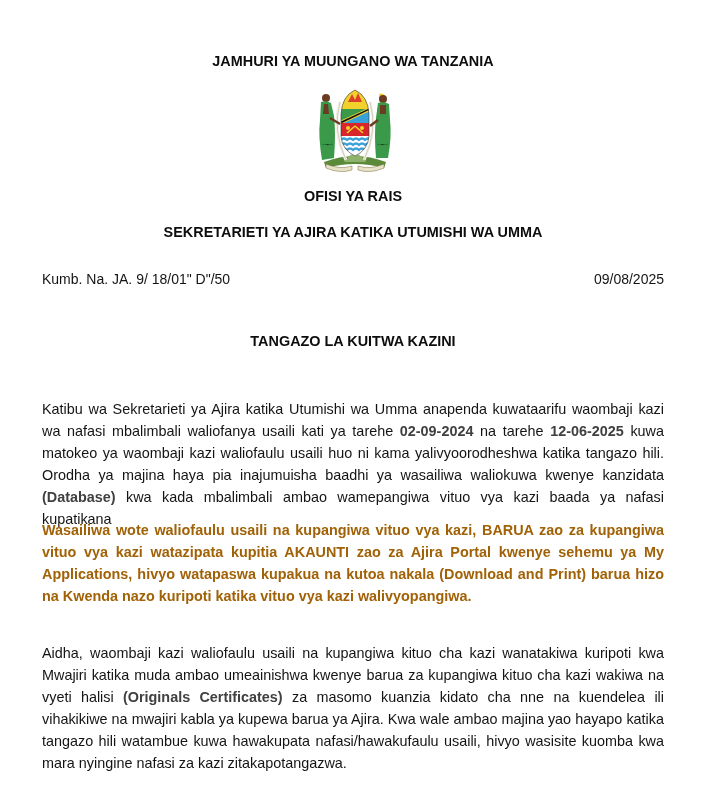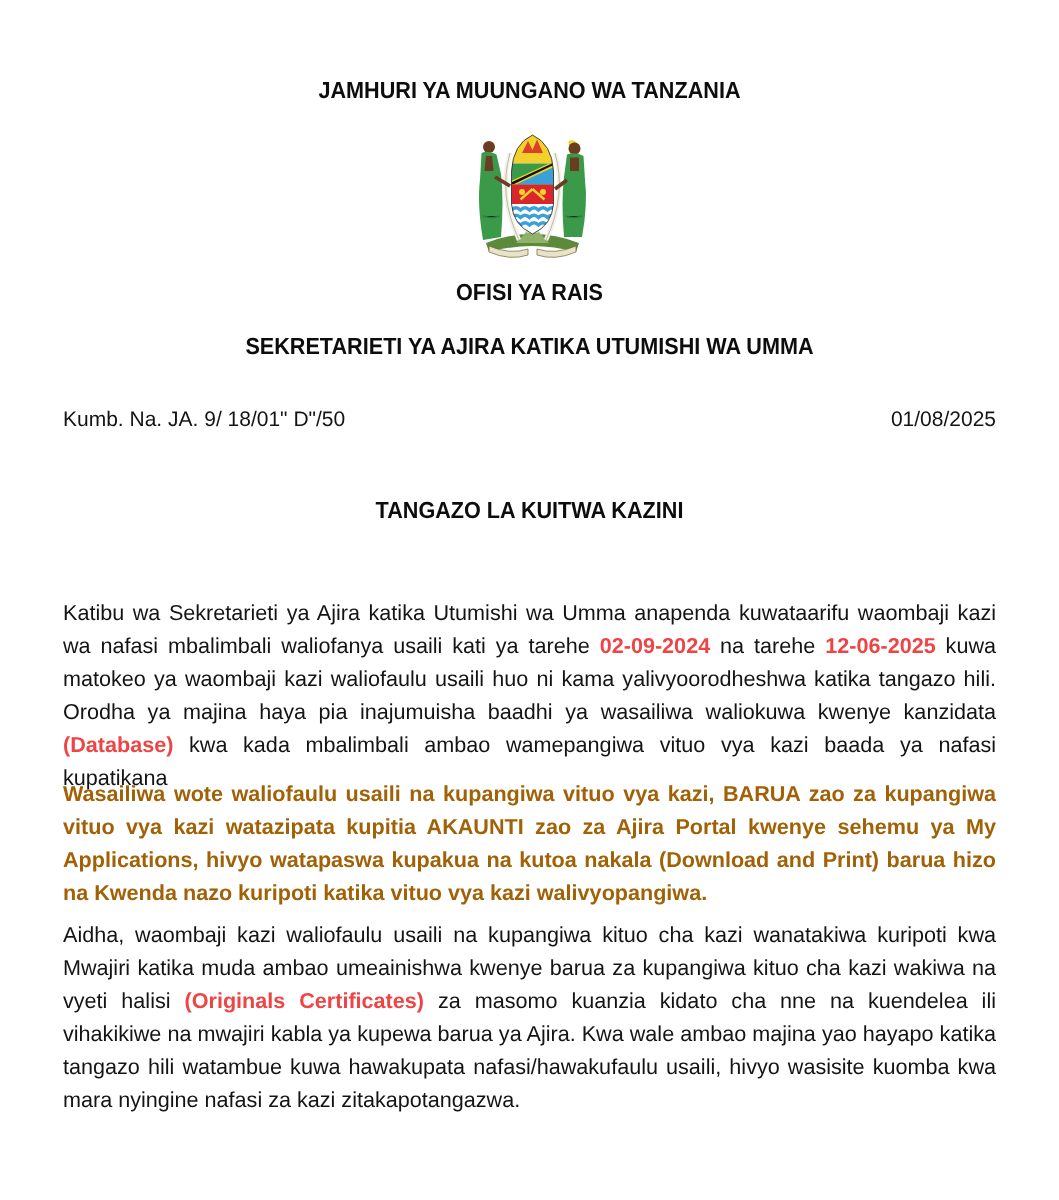--- a/index.html
+++ b/index.html
@@ -59,24 +59,24 @@
 
     .para {
       position: absolute;
       left: 42px;
       width: 622px;
       font-size: 14.4px;
       line-height: 22px;
       text-align: justify;
       color: #141414;
     }
-    .para b { font-weight: bold; color: #ef4444; }
+    .para b { font-weight: bold; color: #404040; }
     .p1 { top: 398px; }
     .p2 { top: 519px; font-weight: bold; color: #a16207; }
-    .p3 { top: 613px; }
+    .p3 { top: 642px; }
   </style>
 </head>
 <body>
 
 <div class="page">
 
   <div class="heading h-country">JAMHURI YA MUUNGANO WA TANZANIA</div>
 
   <div class="emblem">
     <svg width="90" height="90" viewBox="0 0 90 90">
@@ -130,21 +130,21 @@
       <path d="M68 36 L60 42" stroke="#6b3b22" stroke-width="2.5"></path>
       <path d="M67 60 Q72 62 78 60" stroke="#2f7d3c" stroke-width="1"></path>
     </svg>
   </div>
 
   <div class="heading h-office">OFISI YA RAIS</div>
   <div class="heading h-secretariat">SEKRETARIETI YA AJIRA KATIKA UTUMISHI WA UMMA</div>
 
   <div class="ref-row">
     <span>Kumb. Na. JA. 9/ 18/01" D"/50</span>
-    <span>01/08/2025</span>
+    <span>09/08/2025</span>
   </div>
 
   <div class="heading h-title">TANGAZO LA KUITWA KAZINI</div>
 
   <p class="para p1" style="margin:0;"><span>Katibu wa Sekretarieti ya Ajira katika Utumishi wa Umma anapenda kuwataarifu waombaji kazi wa nafasi mbalimbali waliofanya usaili kati ya tarehe </span><b>02-09-2024</b><span> na tarehe </span><b>12-06-2025</b><span> kuwa matokeo ya waombaji kazi waliofaulu usaili huo ni kama yalivyoorodheshwa katika tangazo hili. Orodha ya majina haya pia inajumuisha baadhi ya wasailiwa waliokuwa kwenye kanzidata </span><b>(Database)</b><span> kwa kada mbalimbali ambao wamepangiwa vituo vya kazi baada ya nafasi kupatikana</span></p>
 
   <p class="para p2" style="margin:0;">Wasailiwa wote waliofaulu usaili na kupangiwa vituo vya kazi, BARUA zao za kupangiwa vituo vya kazi watazipata kupitia AKAUNTI zao za Ajira Portal kwenye sehemu ya My Applications, hivyo watapaswa kupakua na kutoa nakala (Download and Print) barua hizo na Kwenda nazo kuripoti katika vituo vya kazi walivyopangiwa.</p>
 
   <p class="para p3" style="margin:0;"><span>Aidha, waombaji kazi waliofaulu usaili na kupangiwa kituo cha kazi wanatakiwa kuripoti kwa Mwajiri katika muda ambao umeainishwa kwenye barua za kupangiwa kituo cha kazi wakiwa na vyeti halisi </span><b>(Originals Certificates)</b><span> za masomo kuanzia kidato cha nne na kuendelea ili vihakikiwe na mwajiri kabla ya kupewa barua ya Ajira. Kwa wale ambao majina yao hayapo katika tangazo hili watambue kuwa hawakupata nafasi/hawakufaulu usaili, hivyo wasisite kuomba kwa mara nyingine nafasi za kazi zitakapotangazwa.</span></p>
 

